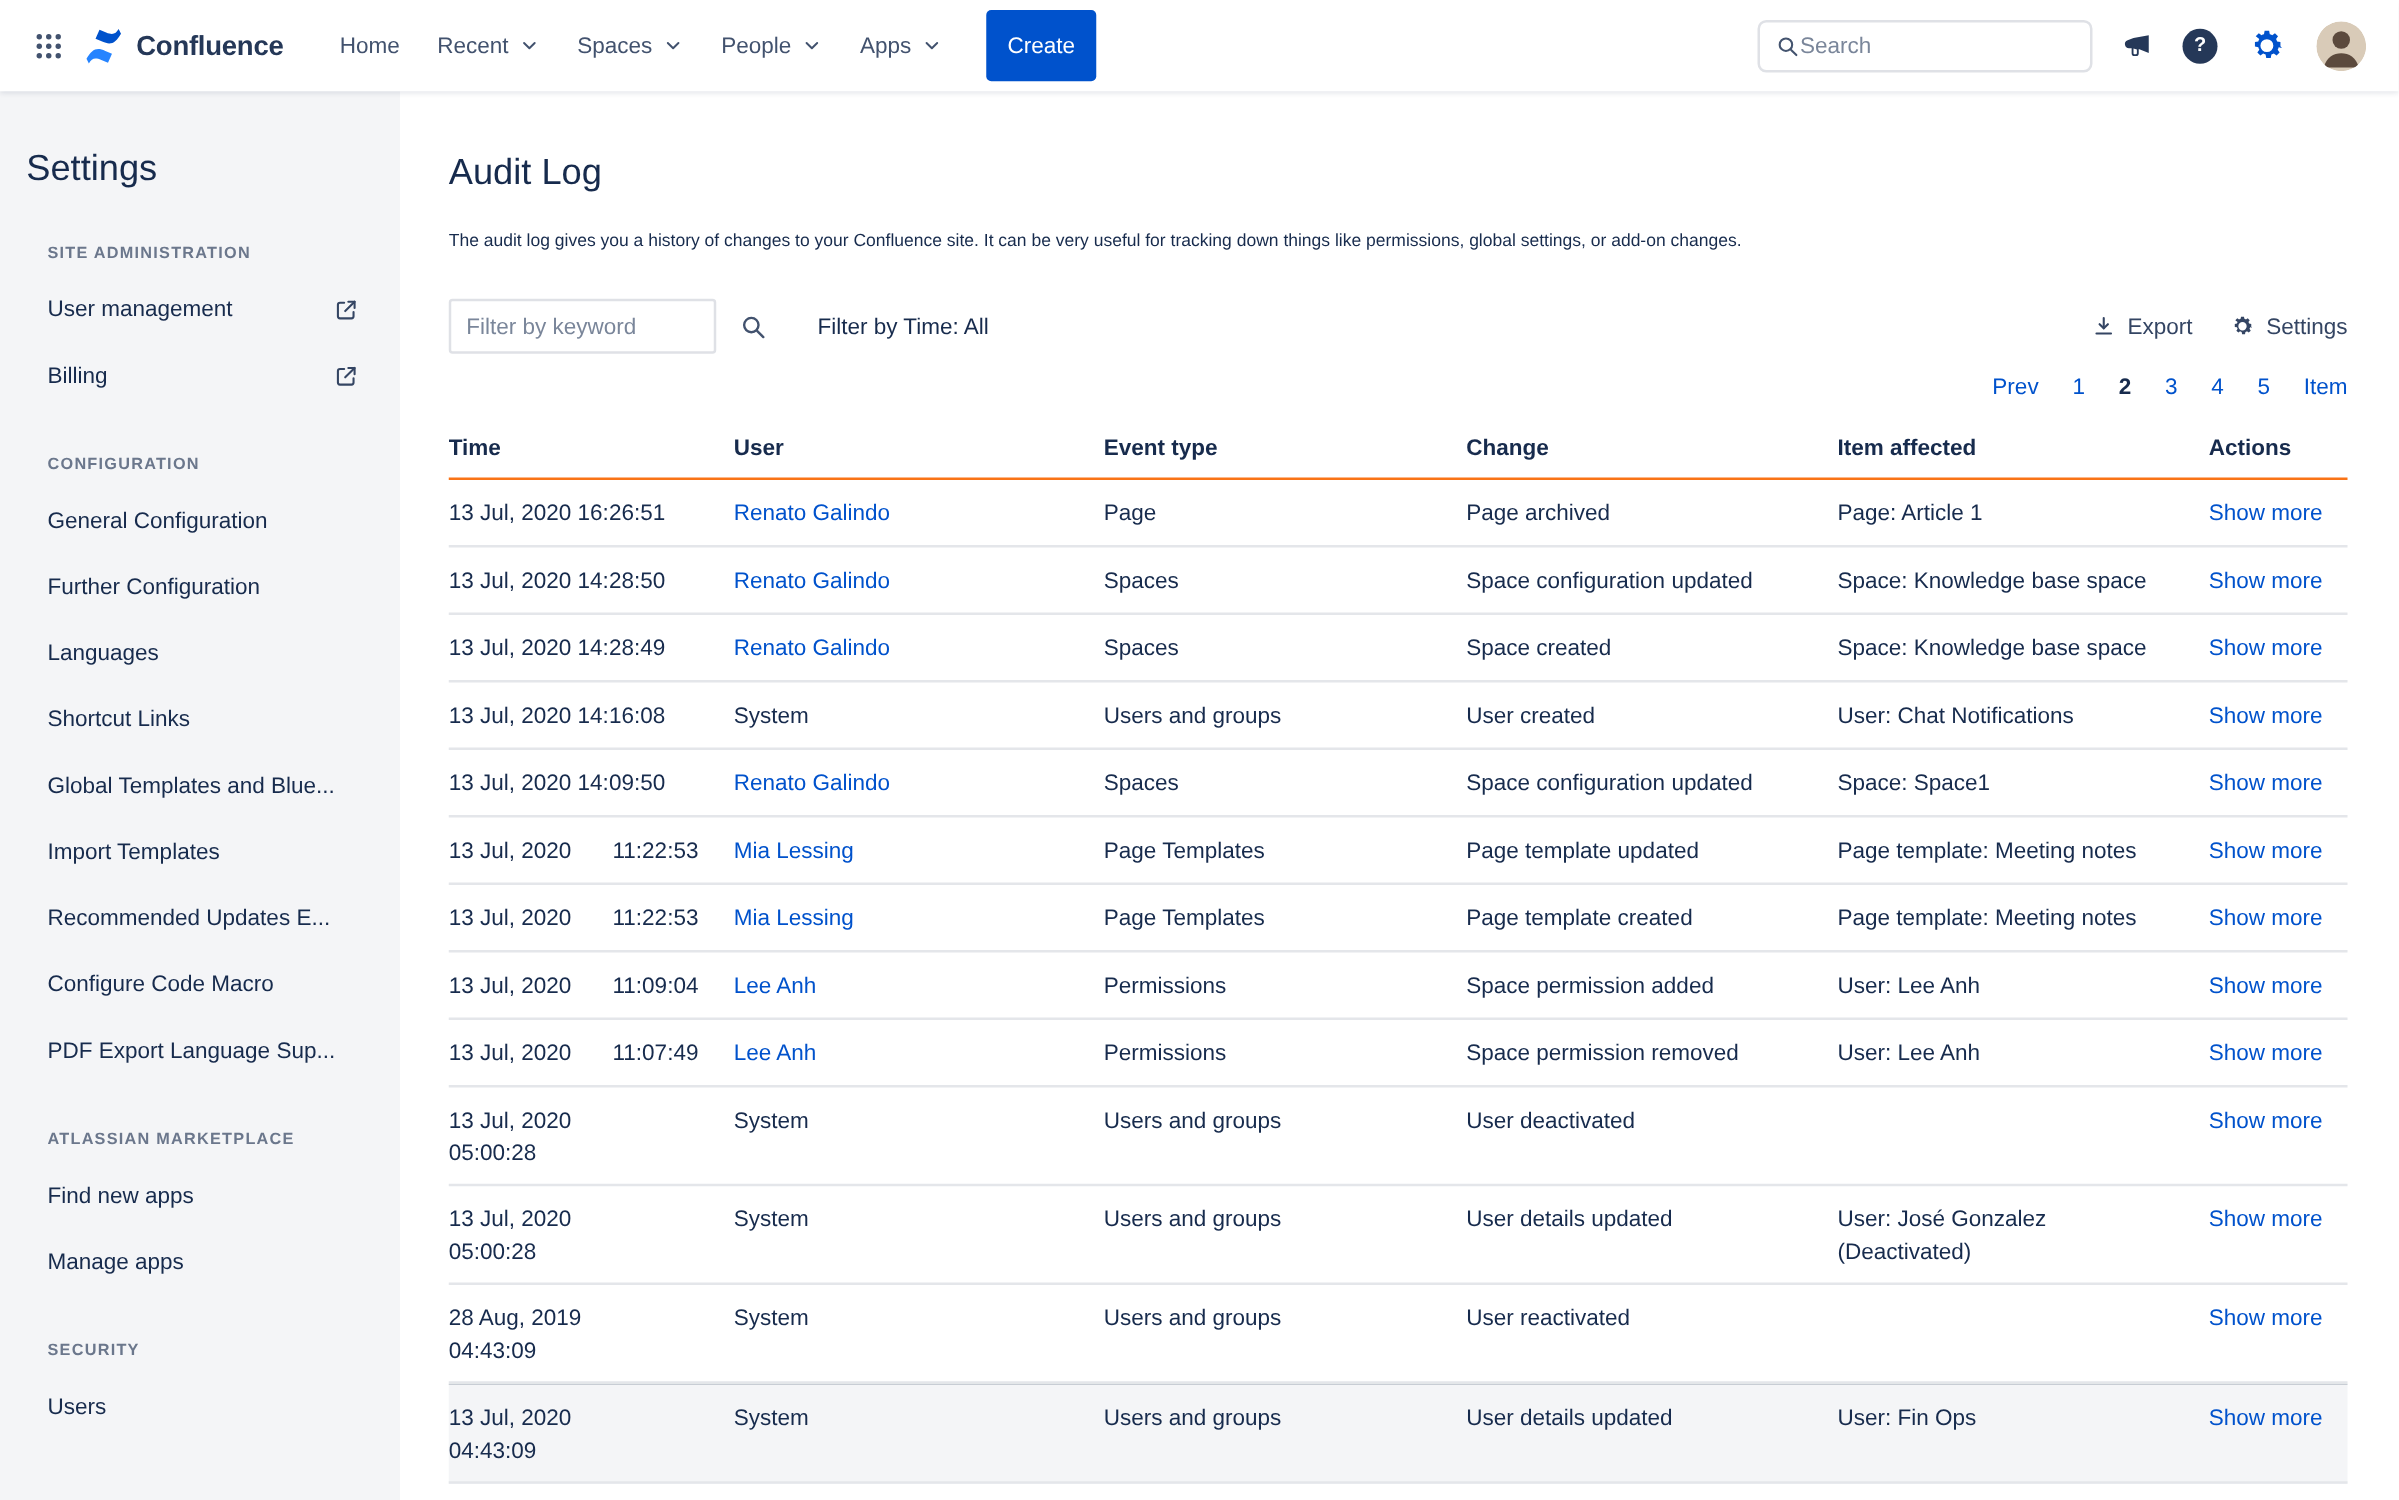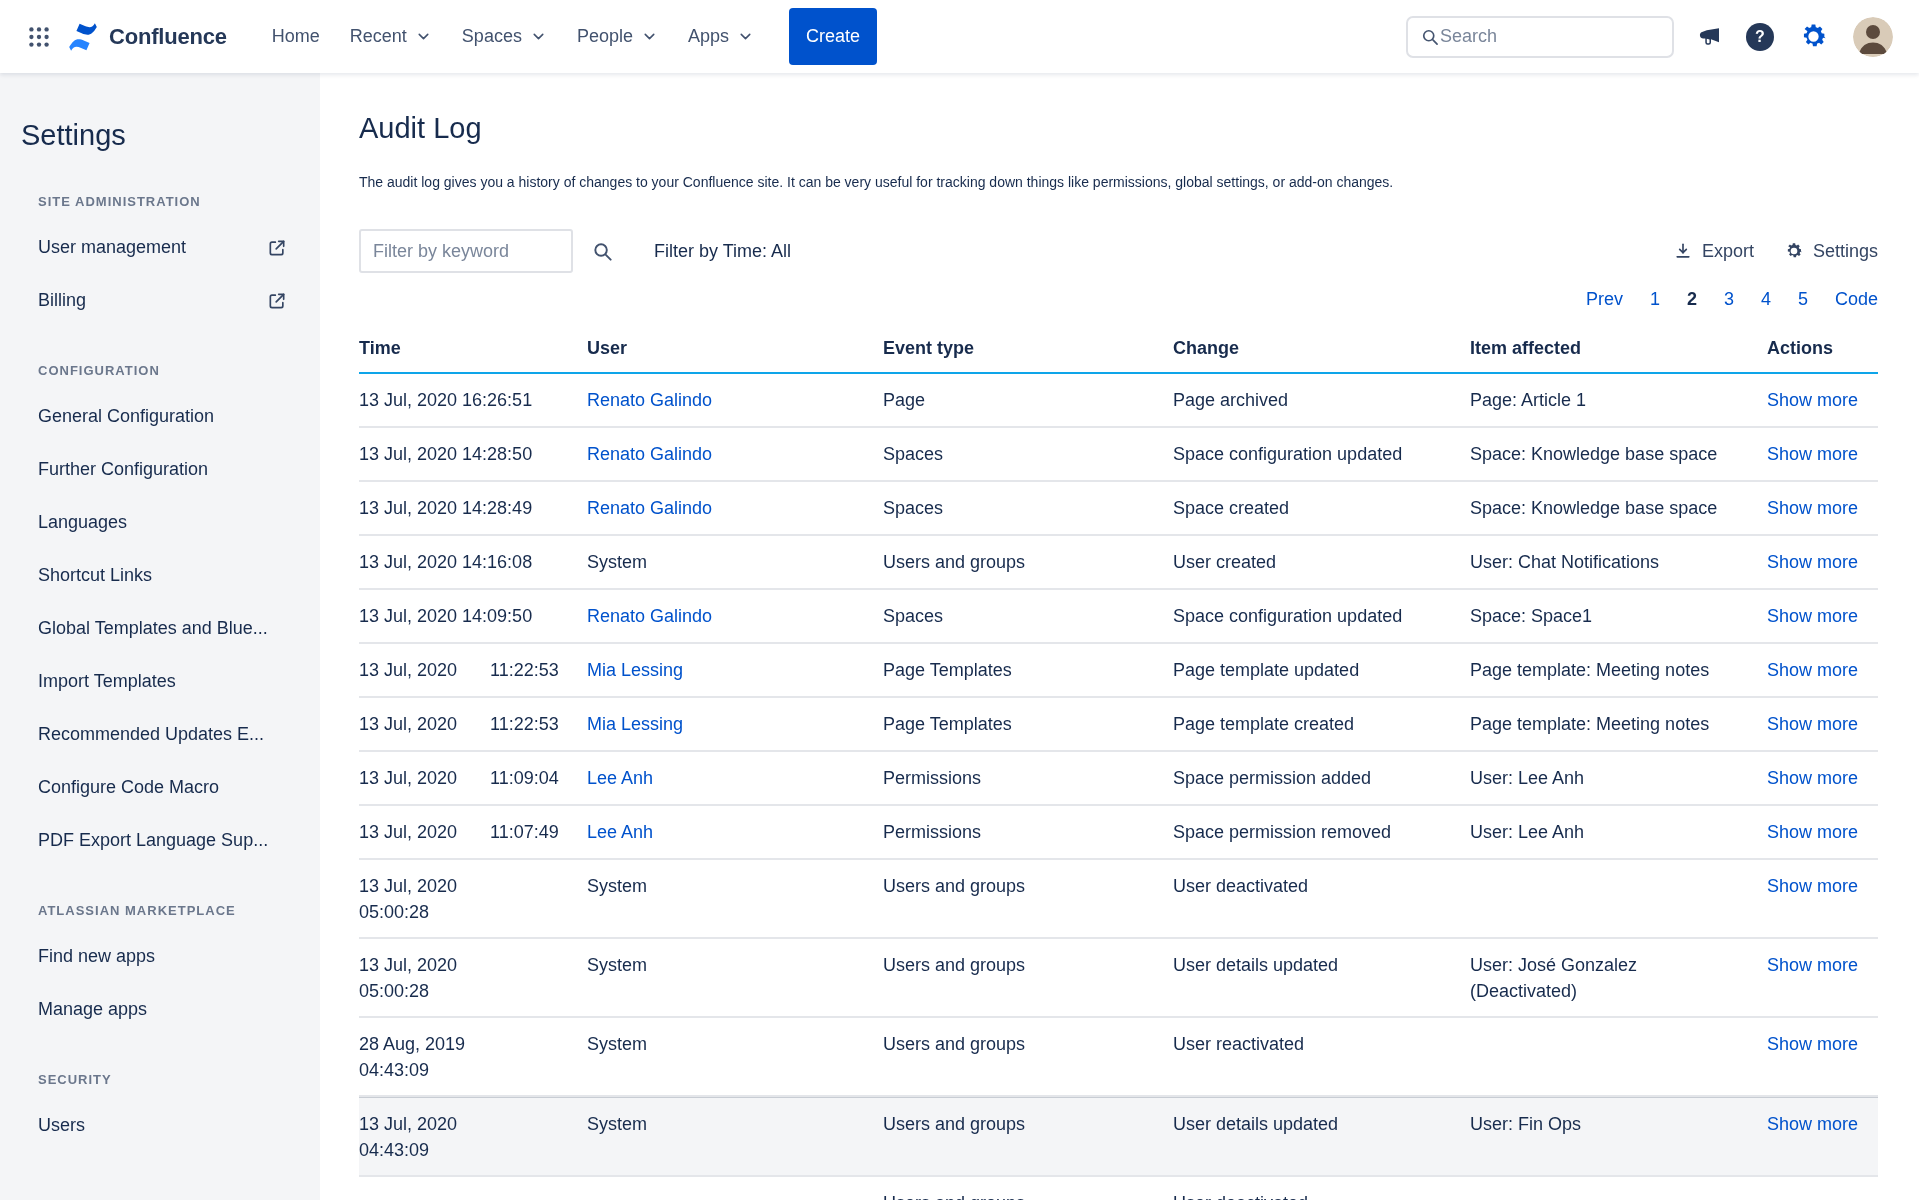--- a/index.html
+++ b/index.html
@@ -36,39 +36,39 @@
   .sidebar { width:320px; flex-shrink:0; background:#F4F5F7; padding:46px 33px 0 21px; overflow:hidden; }
   .sidebar-title { font-size:29px; font-weight:500; color:#172B4D; margin-bottom:42px; }
   .side-section { padding-left:17px; margin-bottom:36px; }
   .side-heading { font-size:13px; font-weight:700; letter-spacing:1px; color:#6B778C; margin-bottom:12px; }
   .side-item { height:53px; display:flex; align-items:center; justify-content:space-between;
     font-size:18px; color:#172B4D; cursor:pointer; }
   .side-item .ext { display:flex; align-items:center; }
 
   
   .content { flex:1; padding:0 41px 0 39px; overflow:hidden; }
-  .page-title { font-size:29px; font-weight:500; color:#172B4D; margin-top:39px; }
+  .page-title { font-size:29px; font-weight:500; color:#172B4D; margin-top:49px; }
   .page-desc { font-size:14px; color:#172B4D; margin-top:24px; line-height:26px; }
   .toolbar { margin-top:34px; display:flex; align-items:center; justify-content:space-between; height:44px; }
   .toolbar-left { display:flex; align-items:center; }
   .filter-input { width:214px; height:44px; border:2px solid #DFE1E6; border-radius:3px;
     padding:0 12px; font-size:18px; font-family:inherit; color:#172B4D; outline:none; }
   .filter-input::placeholder { color:#7A869A; }
   .filter-search-icon { display:flex; align-items:center; margin-left:18px; }
   .time-filter { margin-left:40px; font-size:18px; color:#172B4D; cursor:pointer; }
   .toolbar-right { display:flex; align-items:center; gap:30px; }
   .tool-btn { display:flex; align-items:center; gap:9px; font-size:18px; font-weight:500; color:#344563; }
 
   .pagination { margin-top:16px; display:flex; justify-content:flex-end; align-items:center; gap:27px; font-size:18px; }
   .pg-link { color:#0052CC; }
   .pg-current { color:#172B4D; font-weight:700; cursor:pointer; }
 
   .table { margin-top:22px; }
   .t-head, .tr { display:grid; grid-template-columns:228px 296px 290px 297px 297px 1fr; }
-  .t-head { border-bottom:2px solid #0ea5e9; }
+  .t-head { border-bottom:2px solid #f97316; }
   .th { font-size:18px; font-weight:700; color:#172B4D; padding:6px 28px 13px 0; }
   .tr { border-bottom:2px solid #E4E6EA; min-height:54px; align-items:start; }
   .tr.hl { background:#F4F5F7; border-top:1px solid #C8CDD4; }
   .td { font-size:18px; color:#172B4D; line-height:26px; padding:13px 28px 12px 0; }
   .td-action { padding-right:0; }
   .t-date { display:inline-block; width:131px; }
   .user-link { color:#0052CC; }
   .show-more { color:#0052CC; }
 </style>
 </head>
@@ -285,21 +285,21 @@
       </div>
     </div>
 
     <div class="pagination">
         <a class="pg-link">Prev</a>
         <a class="pg-link">1</a>
         <span class="pg-current">2</span>
         <a class="pg-link">3</a>
         <a class="pg-link">4</a>
         <a class="pg-link">5</a>
-        <a class="pg-link">Code</a>
+        <a class="pg-link">Item</a>
       </div>
 
     <div class="table">
       <div class="t-head">
           <div class="th">Time</div>
           <div class="th">User</div>
           <div class="th">Event type</div>
           <div class="th">Change</div>
           <div class="th">Item affected</div>
           <div class="th">Actions</div>

